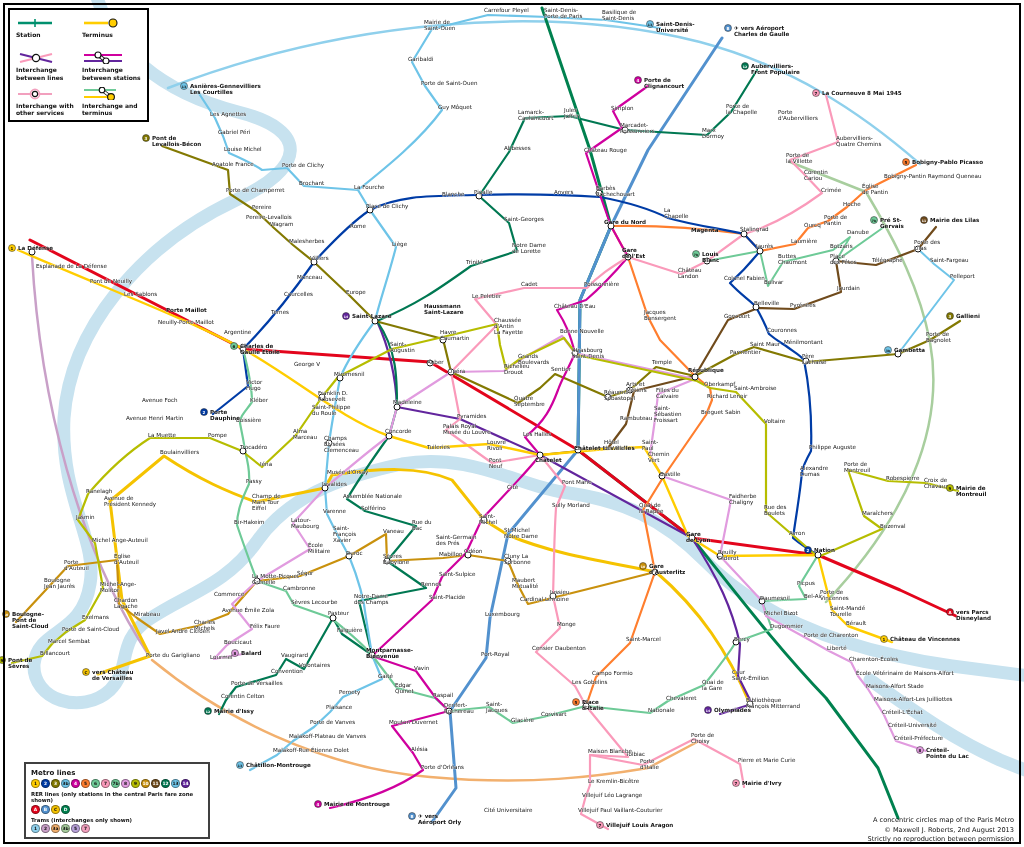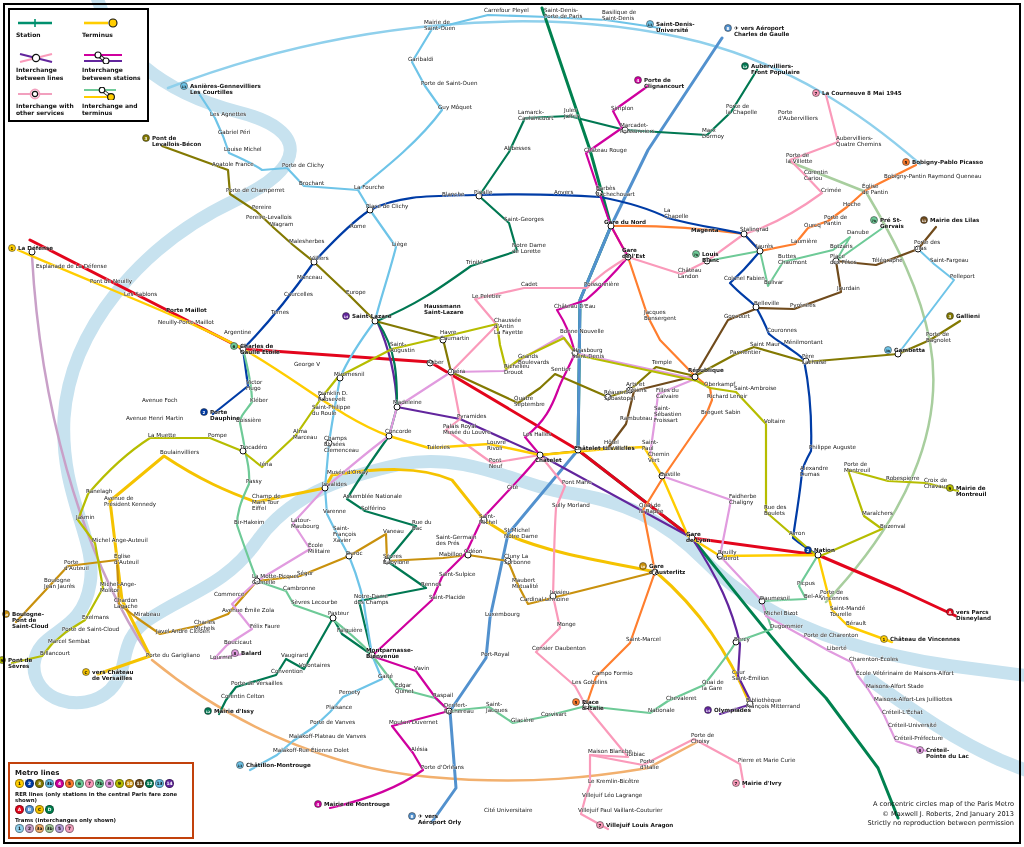--- a/index.html
+++ b/index.html
@@ -9,29 +9,29 @@
   .frame{position:absolute;left:3px;top:3px;width:1014px;height:837px;
          border:2px solid #000;pointer-events:none;z-index:4;}
   #map-svg{position:absolute;left:0;top:0;z-index:1;}
   .legend-box{position:absolute;left:8px;top:8px;width:126px;border:2px solid #000;
       background:#fff;padding:6px 5px 4px 6px;display:grid;
       grid-template-columns:1fr 1fr;grid-template-rows:repeat(3,1fr);
       grid-auto-flow:column;gap:6px 6px;z-index:6;}
   .legend-item{display:flex;flex-direction:column;gap:2px;}
   .legend-item svg{width:46px;height:13px;display:block;}
   .legend-label{font-size:6px;font-weight:700;line-height:1.2;}
-  .lines-legend{position:absolute;left:8px;bottom:8px;width:172px;border:2px solid #c2410c;
+  .lines-legend{position:absolute;left:24px;bottom:8px;width:172px;border:2px solid #404040;
       background:#fff;padding:5px 5px 4px;z-index:6;}
   .ll-title{font-size:7px;font-weight:700;margin-bottom:2px;}
   .ll-note{font-size:5.4px;font-weight:700;margin:3px 0 1px;line-height:1.2;}
   .bullet-row{display:flex;flex-wrap:wrap;gap:1px;align-items:center;}
   .bullet{width:9px;height:9px;border-radius:50%;display:inline-flex;align-items:center;
       justify-content:center;font-size:4.4px;font-weight:700;
       border:0.5px solid rgba(0,0,0,.4);box-sizing:border-box;}
-  .attribution{position:absolute;right:10px;bottom:18px;text-align:right;
+  .attribution{position:absolute;right:10px;bottom:2px;text-align:right;
       font-size:6.6px;line-height:1.45;z-index:6;}
 </style>
 </head>
 <body>
 
 <svg id="map-svg" width="1024" height="847" viewBox="0 0 1024 847">
     <path d="M96,-6 C112,50 160,92 238,112 C310,130 306,168 236,200 C140,245 70,330 64,418 C60,498 98,540 90,584 C82,636 38,628 34,664 C32,700 82,716 110,690 C132,668 116,642 148,620 C186,594 226,586 258,540 C288,498 336,478 402,464 C468,452 520,486 562,492 C624,500 664,520 704,560 C764,622 856,652 952,666 L1030,676" fill="none" stroke="#C7E2EF" stroke-width="13" stroke-linecap="round"></path>
     <path d="M870,680 C910,708 950,738 1000,760 L1030,772" fill="none" stroke="#C7E2EF" stroke-width="13" stroke-linecap="round"></path>
     <path d="M168,88 C340,22 540,2 700,42 C790,66 858,110 920,164" fill="none" stroke="#8FD0EC" stroke-width="2.5" stroke-linecap="round" stroke-linejoin="round"></path>
     <path d="M32,256 C40,400 78,548 148,654" fill="none" stroke="#C9A0C8" stroke-width="2.5" stroke-linecap="round" stroke-linejoin="round"></path>
@@ -589,15 +589,15 @@
       <span class="bullet" style="background: rgb(201, 160, 200); color: rgb(17, 17, 17);">2</span>
       <span class="bullet" style="background: rgb(242, 176, 110); color: rgb(17, 17, 17);">3a</span>
       <span class="bullet" style="background: rgb(168, 206, 158); color: rgb(17, 17, 17);">3b</span>
       <span class="bullet" style="background: rgb(184, 161, 217); color: rgb(17, 17, 17);">5</span>
       <span class="bullet" style="background: rgb(242, 160, 190); color: rgb(17, 17, 17);">7</span>
     </div>
 </div>
 
 <div class="attribution">
   <div>A concentric circles map of the Paris Metro</div>
-  <div>© Maxwell J. Roberts, 2nd January 2013</div>
+  <div>© Maxwell J. Roberts, 2nd August 2013</div>
   <div>Strictly no reproduction between permission</div>
 </div>
 
 </body></html>

